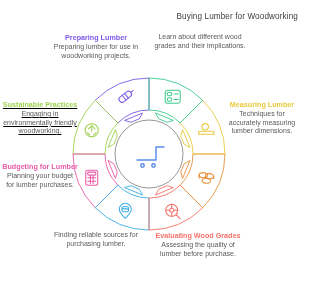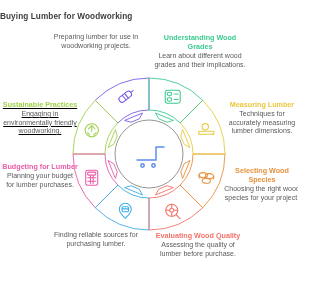--- a/index.html
+++ b/index.html
@@ -4,22 +4,22 @@
 <style>
   html,body{margin:0;padding:0;}
   body{
     width:298px;height:300px;overflow:hidden;background:#ffffff;
     font-family:"Liberation Sans","DejaVu Sans",sans-serif;
     -webkit-font-smoothing:antialiased;
   }
   #stage{position:relative;width:298px;height:300px;}
 
   .title{
-    position:absolute;left:0;top:12px;width:298px;text-align:left;
-    font-size:8.2px;font-weight:bold;color:#3d3d3d;letter-spacing:.1px;
+    position:absolute;left:0;top:12px;width:298px;text-align:right;
+    font-size:8.2px;font-weight:normal;color:#3d3d3d;letter-spacing:.1px;
   }
 
   .block{position:absolute;text-align:center;}
   .block .hd{font-size:7.2px;font-weight:bold;line-height:9.2px;margin-bottom:1px;}
   .block .bd{font-size:7px;line-height:8.6px;color:#5a5a5a;}
 
   
   .b-prep{left:48px;top:33px;width:96px;}
   .b-grade{left:152px;top:33px;width:96px;}
   
@@ -36,54 +36,50 @@
   #wheel svg{display:block;width:156px;height:156px;overflow:visible;}
 </style>
 </head>
 <body>
 
 <div id="stage">
 
   <div class="title">Buying Lumber for Woodworking</div>
 
   <div class="block b-prep">
+    <div class="hd" style="color: rgb(123, 91, 232);">Preparing Lumber</div>
     <div class="bd">Preparing lumber for use in woodworking projects.</div>
   </div>
 
   <div class="block b-grade">
-    <div class="hd" style="color: rgb(61, 203, 143);">Understanding Wood Grades</div>
     <div class="bd">Learn about different wood grades and their implications.</div>
   </div>
 
   <div class="block b-sust">
     <div class="hd" style="color: rgb(159, 209, 78);">Sustainable Practices</div>
     <div class="bd">Engaging in environmentally friendly woodworking.</div>
   </div>
 
   <div class="block b-budg">
     <div class="hd" style="color: rgb(232, 91, 168);">Budgeting for Lumber</div>
     <div class="bd">Planning your budget for lumber purchases.</div>
   </div>
 
   <div class="block b-meas">
     <div class="hd" style="color: rgb(232, 201, 61);">Measuring Lumber</div>
     <div class="bd">Techniques for accurately measuring lumber dimensions.</div>
   </div>
 
-  <div class="block b-spec">
-    <div class="hd" style="color: rgb(232, 145, 61);">Selecting Wood Species</div>
-    <div class="bd">Choosing the right wood species for your project.</div>
-  </div>
 
   <div class="block b-where">
     <div class="bd">Finding reliable sources for purchasing lumber.</div>
   </div>
 
   <div class="block b-eval">
-    <div class="hd" style="color: rgb(244, 115, 106);">Evaluating Wood Quality</div>
+    <div class="hd" style="color: rgb(244, 115, 106);">Evaluating Wood Grades</div>
     <div class="bd">Assessing the quality of lumber before purchase.</div>
   </div>
 
   <div id="wheel">
     <svg viewBox="0 0 156 156" id="wheel-svg">
       <g id="ring-layer">
           <path d="M 24.259884629822395 24.259884629822388 A 76 76 0 0 1 78 2 L 78 34 A 44 44 0 0 0 46.88730162779191 46.887301627791906 Z" fill="none" stroke="#7B5BE8" stroke-width="0.9"></path>
           <path d="M 2 77.99999999999999 A 76 76 0 0 1 24.259884629822395 24.259884629822388 L 46.88730162779191 46.887301627791906 A 44 44 0 0 0 34 78 Z" fill="none" stroke="#9FD14E" stroke-width="0.9"></path>
           <path d="M 24.259884629822373 131.7401153701776 A 76 76 0 0 1 2 77.99999999999999 L 34 78 A 44 44 0 0 0 46.8873016277919 109.11269837220809 Z" fill="none" stroke="#E85BA8" stroke-width="0.9"></path>
           <path d="M 77.99999999999999 154 A 76 76 0 0 1 24.259884629822373 131.7401153701776 L 46.8873016277919 109.11269837220809 A 44 44 0 0 0 77.99999999999999 122 Z" fill="none" stroke="#3DAEE8" stroke-width="0.9"></path>

